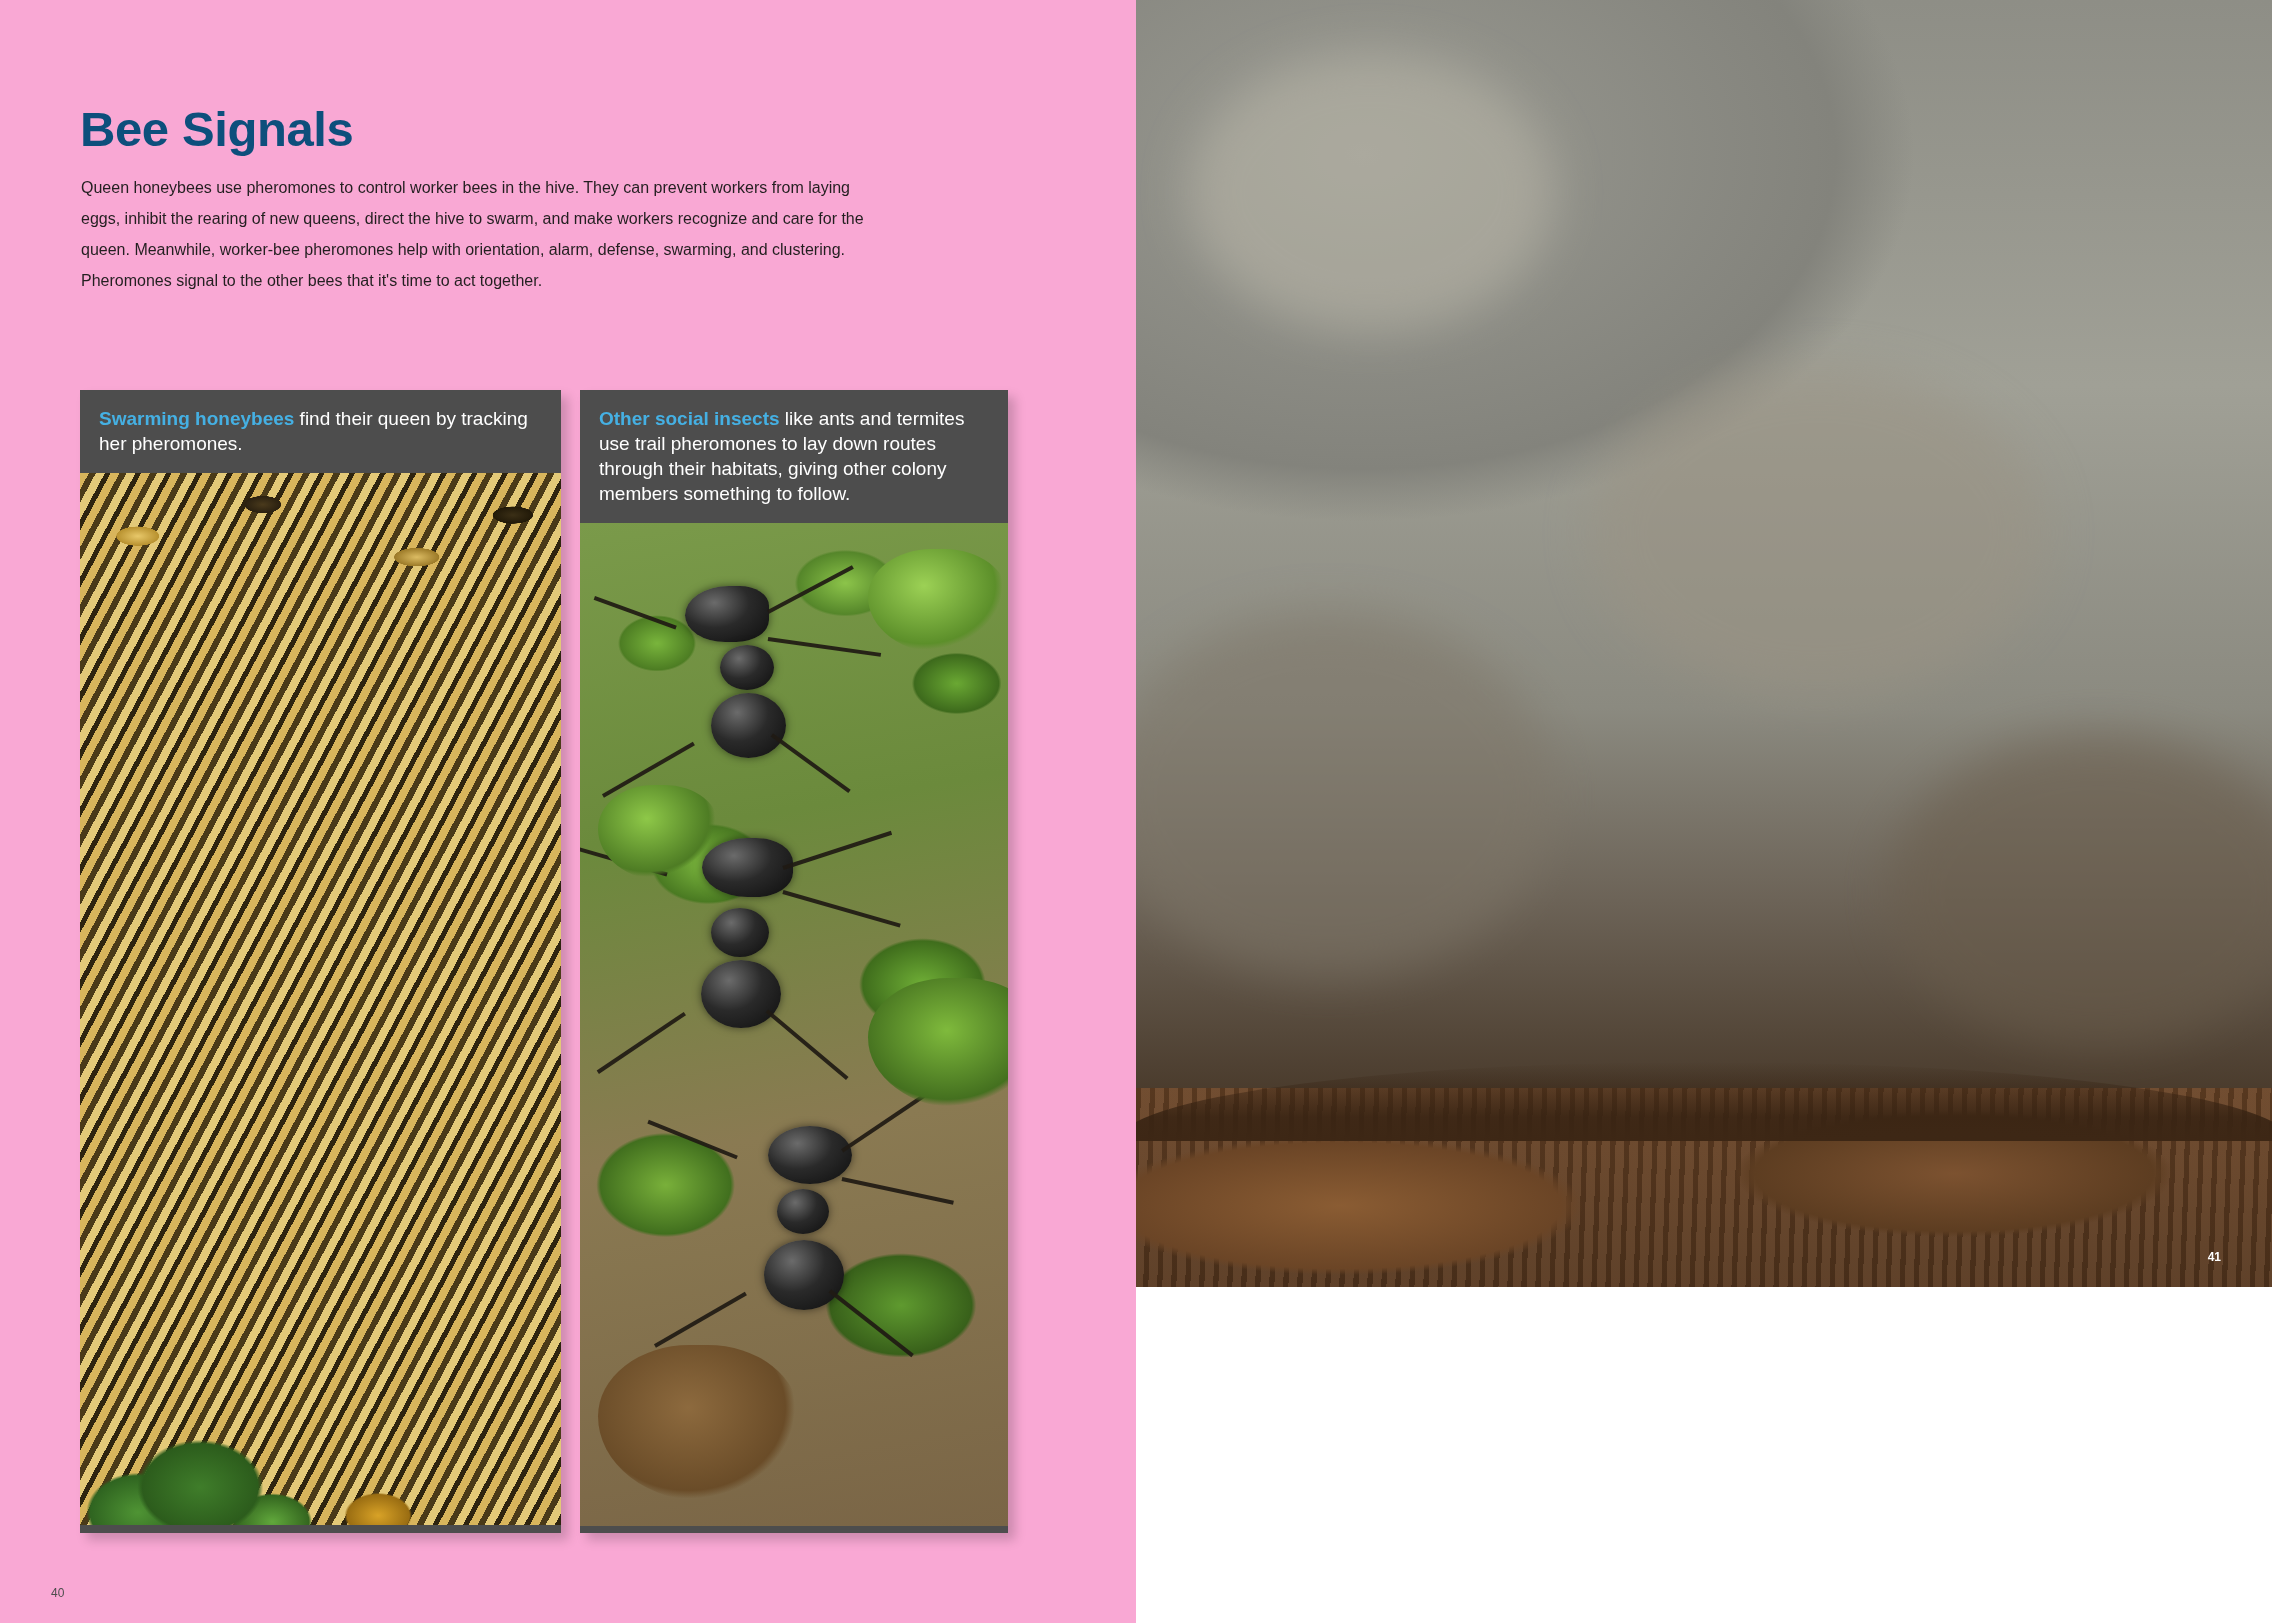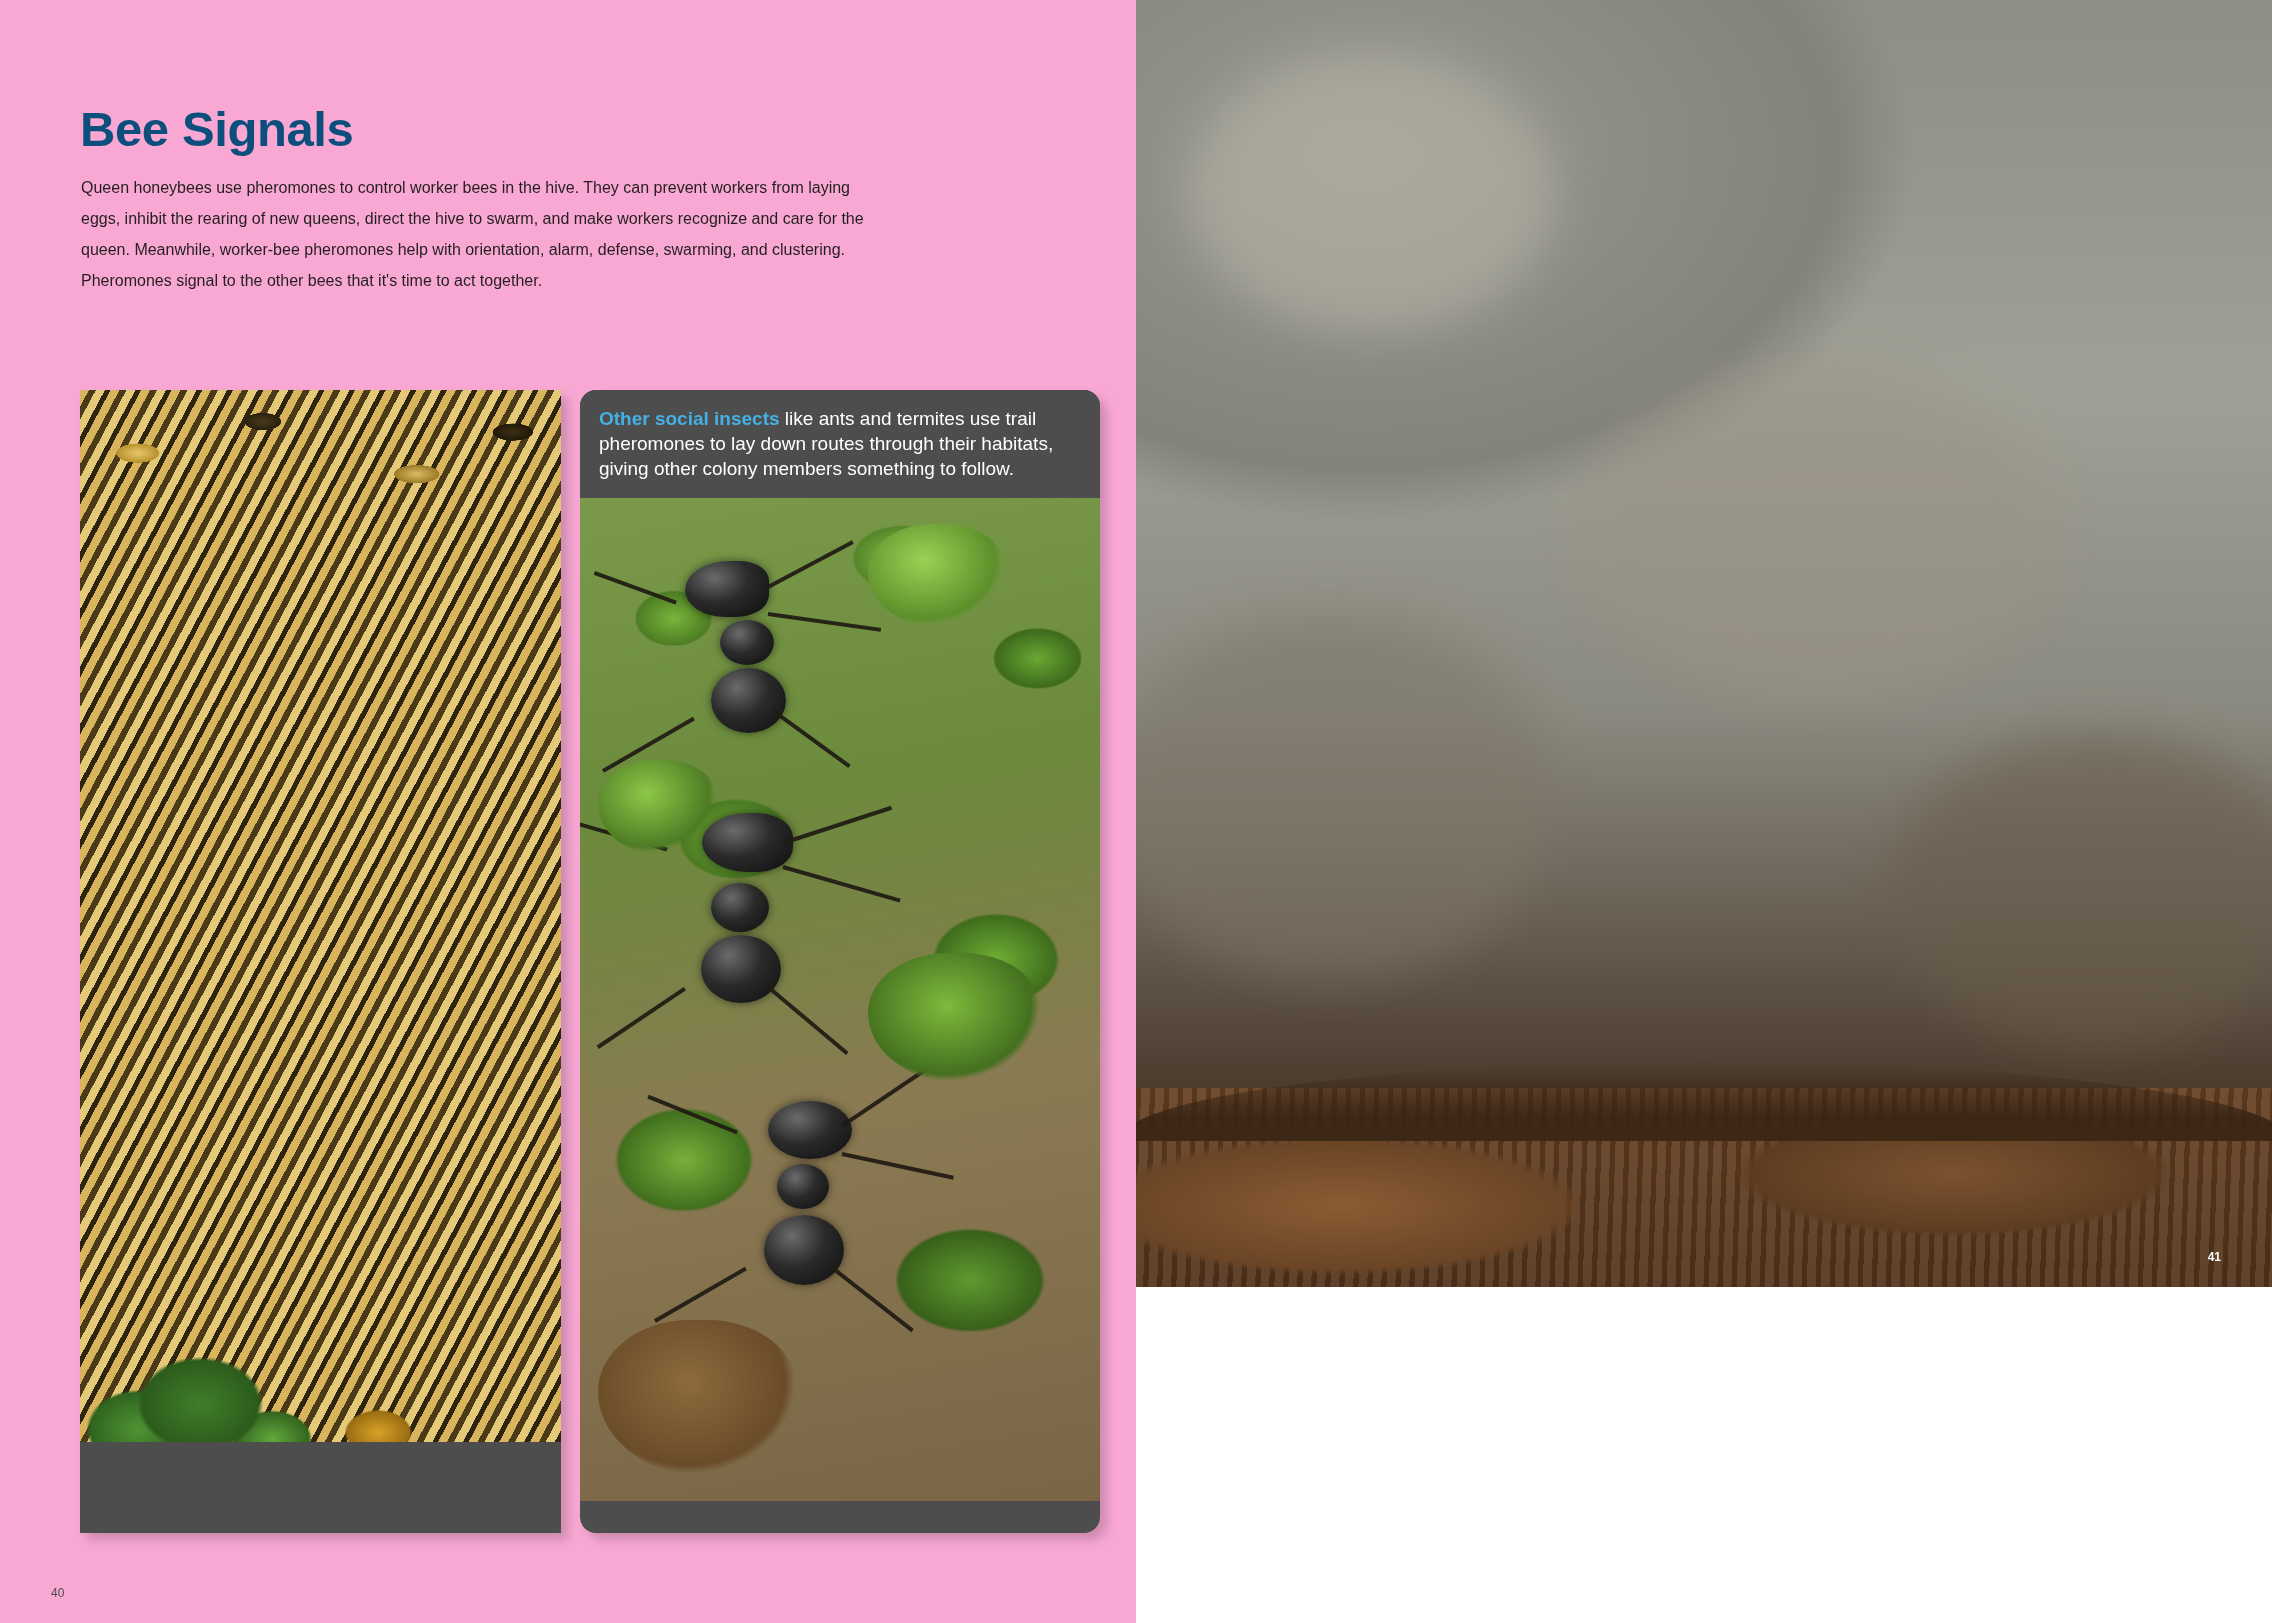--- a/index.html
+++ b/index.html
@@ -64,23 +64,22 @@
     color: #45b0e3;
     font-weight: bold;
   }
   #card-bees {
     left: 80px; top: 390px;
     width: 481px; height: 1143px;
     box-shadow: 7px 7px 10.5px rgba(0,0,0,0.18);
   }
   #card-ants {
     left: 580px; top: 390px;
-    width: 520px; height: 1143px;
+    width: 428px; height: 1143px;
     box-shadow: 7px 7px 10.5px rgba(0,0,0,0.18);
-    border-radius: 16px;
   }
   .photo-area {
     position: relative;
     width: 100%;
     overflow: hidden;
   }
 
   
   .bees {
     background:
@@ -193,20 +192,23 @@
 
 <div id="spread">
 
   <div id="left-page">
 
     <h1 id="left-title" class="page-title">Bee Signals</h1>
 
     <p id="left-intro" class="body-text">Queen honeybees use pheromones to control worker bees in the hive. They can prevent workers from laying eggs, inhibit the rearing of new queens, direct the hive to swarm, and make workers recognize and care for the queen. Meanwhile, worker-bee pheromones help with orientation, alarm, defense, swarming, and clustering. Pheromones signal to the other bees that it's time to act together.</p>
 
     <div id="card-bees" class="photo-card">
+      <div class="photo-caption">
+        <span class="cap-lead">Swarming honeybees</span><span> find their queen by tracking her pheromones.</span>
+      </div>
       <div class="photo-area bees" style="height:1052px"></div>
     </div>
 
     <div id="card-ants" class="photo-card">
       <div class="photo-caption">
         <span class="cap-lead">Other social insects</span><span> like ants and termites use trail pheromones to lay down routes through their habitats, giving other colony members something to follow.</span>
       </div>
       <div class="photo-area ants" style="height:1003px">
 
         <div class="antbody" style="left:105px; top:63px; width:84px; height:56px; border-radius:60% 40% 45% 55%;"></div>

